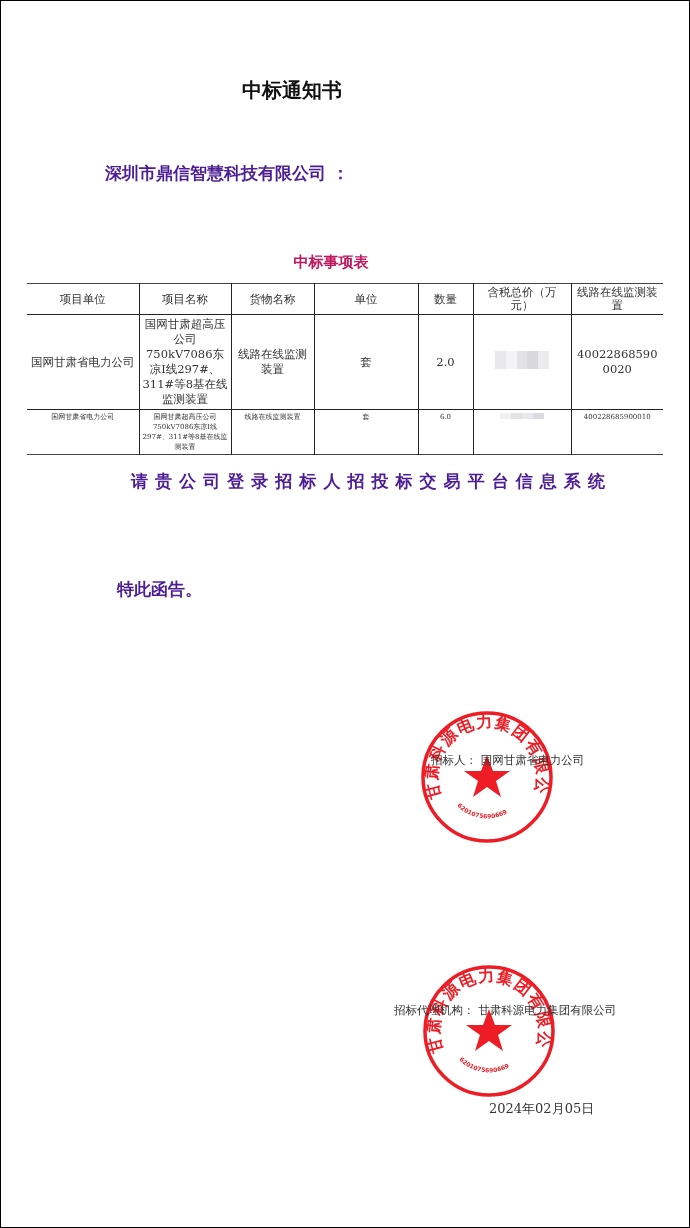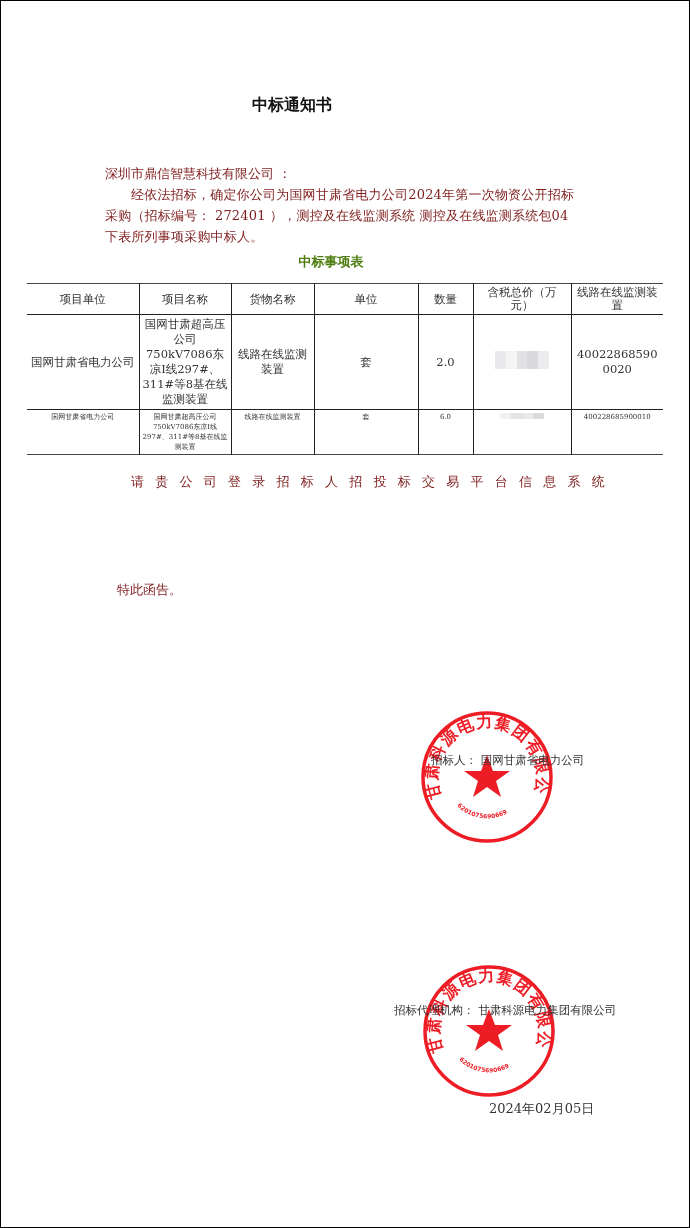--- a/index.html
+++ b/index.html
@@ -1,26 +1,26 @@
 <!DOCTYPE html>
 <html><head>
 <meta charset="utf-8">
 <style>
   html, body { margin:0; padding:0; background:#fff; }
   body { width:690px; height:1228px; position:relative; overflow:hidden;
          font-family:"DejaVu Serif","Liberation Serif",serif; color:#222; }
   .page { position:absolute; left:0; top:0; width:688px; height:1226px; border:1px solid #000; }
-  .title { position:absolute; top:94px; left:0; width:582px; text-align:center;
-           font-family:"DejaVu Sans","Liberation Sans",sans-serif; font-weight:bold; font-size:16px; color:#111; }
-  .para { position:absolute; font-size:13px; line-height:21px; color:#7f1d1d; }
+  .title { position:absolute; top:76px; left:0; width:582px; text-align:center;
+           font-family:"DejaVu Sans","Liberation Sans",sans-serif; font-weight:bold; font-size:20px; color:#111; }
+  .para { position:absolute; font-size:17px; line-height:21px; color:#4c1d95;font-weight:bold; }
   .addressee { left:104px; top:162px; }
   .body1 { left:104px; top:183px; width:470px; letter-spacing:0.2px; }
   .body1 .indent { display:inline-block; width:26px; }
   .table-title { position:absolute; top:252px; left:0; width:660px; text-align:center;
-                 font-family:"DejaVu Sans","Liberation Sans",sans-serif; font-weight:bold; font-size:13px; color:#4d7c0f; }
+                 font-family:"DejaVu Sans","Liberation Sans",sans-serif; font-weight:bold; font-size:15px; color:#be185d; }
   table.items { position:absolute; left:26px; top:282px; width:636px; border-collapse:collapse; table-layout:fixed; }
   table.items th, table.items td { border-left:1.5px solid #222; border-right:1.5px solid #222;
      text-align:center; color:#333; padding:2px 3px;margin-top:21px; }
   table.items tr > :first-child { border-left:none; }
   table.items tr > :last-child { border-right:none; }
   table.items thead tr { border-top:1.5px solid #444; border-bottom:1.5px solid #222; height:31px; }
   table.items th { font-weight:normal; font-size:11.5px; line-height:13px; }
   table.items tbody tr.r1 { border-bottom:1.5px solid #222; height:90px; }
   table.items tbody tr.r1 td { font-size:11.5px; line-height:15px; vertical-align:middle; }
   table.items tbody tr.r2 { border-bottom:1.5px solid #444; height:43px; }
@@ -42,21 +42,20 @@
 </style>
 </head>
 <body>
 
 <div class="page">
 
   <div class="title">中标通知书</div>
 
   <div class="para addressee">深圳市鼎信智慧科技有限公司 ：</div>
 
-  <div class="para body1"><span class="indent"></span><span>经依法招标，确定你公司为国网甘肃省电力公司2024年第一次物资公开招标采购（招标编号： 272401 ），测控及在线监测系统 测控及在线监测系统包04 下表所列事项采购中标人。</span></div>
 
   <div class="table-title">中标事项表</div>
 
   <table class="items">
     <colgroup>
       <col style="width:112px">
         <col style="width:92px">
         <col style="width:83px">
       <col style="width:104px">
         <col style="width:55px">

